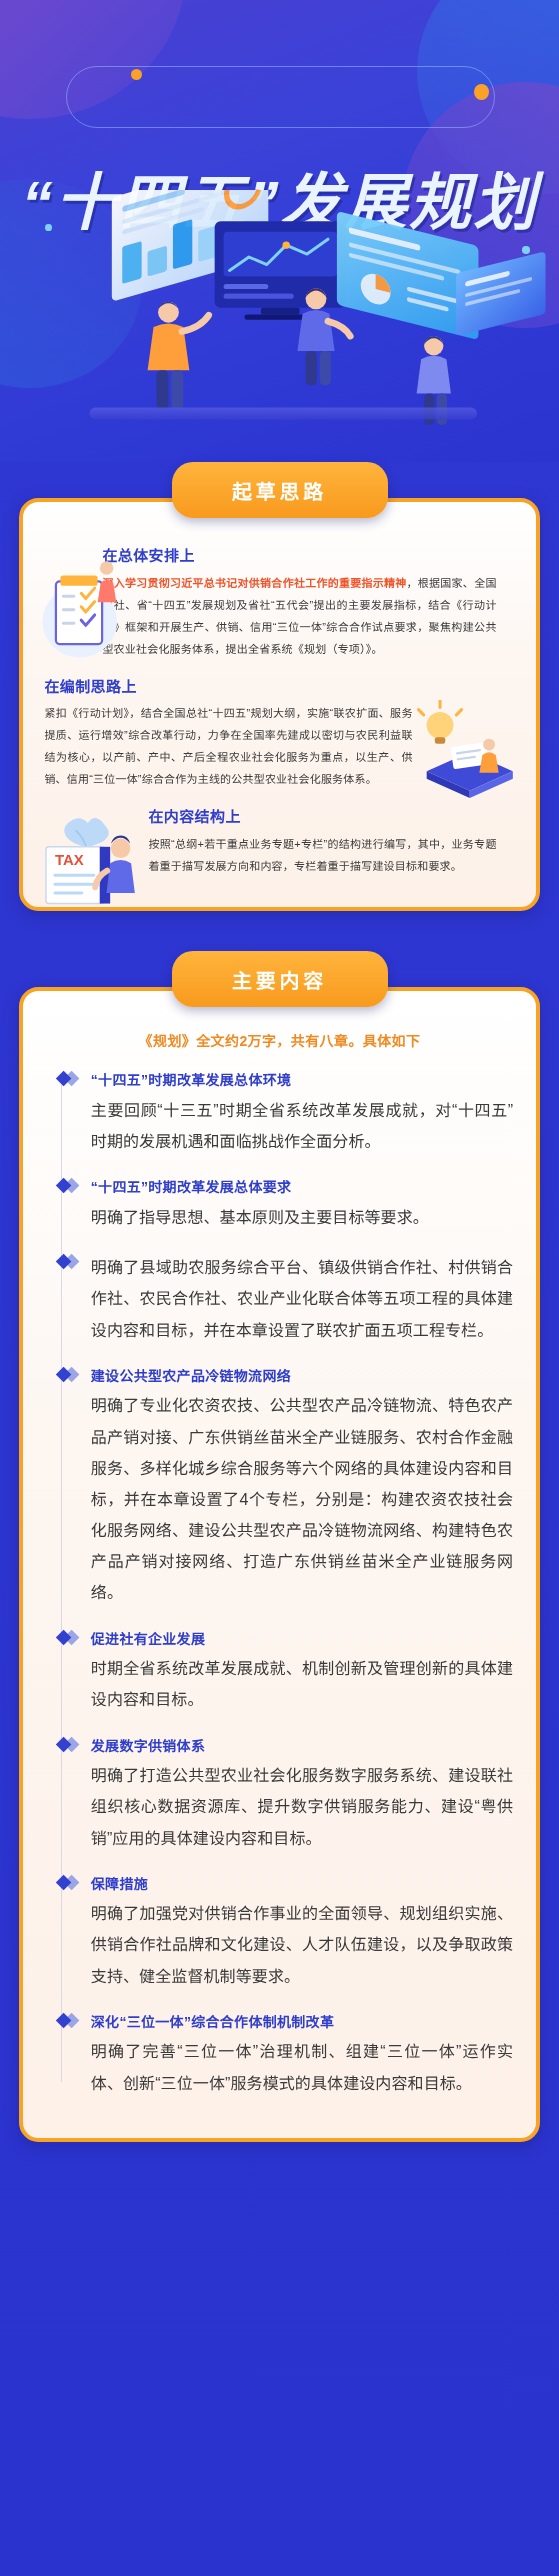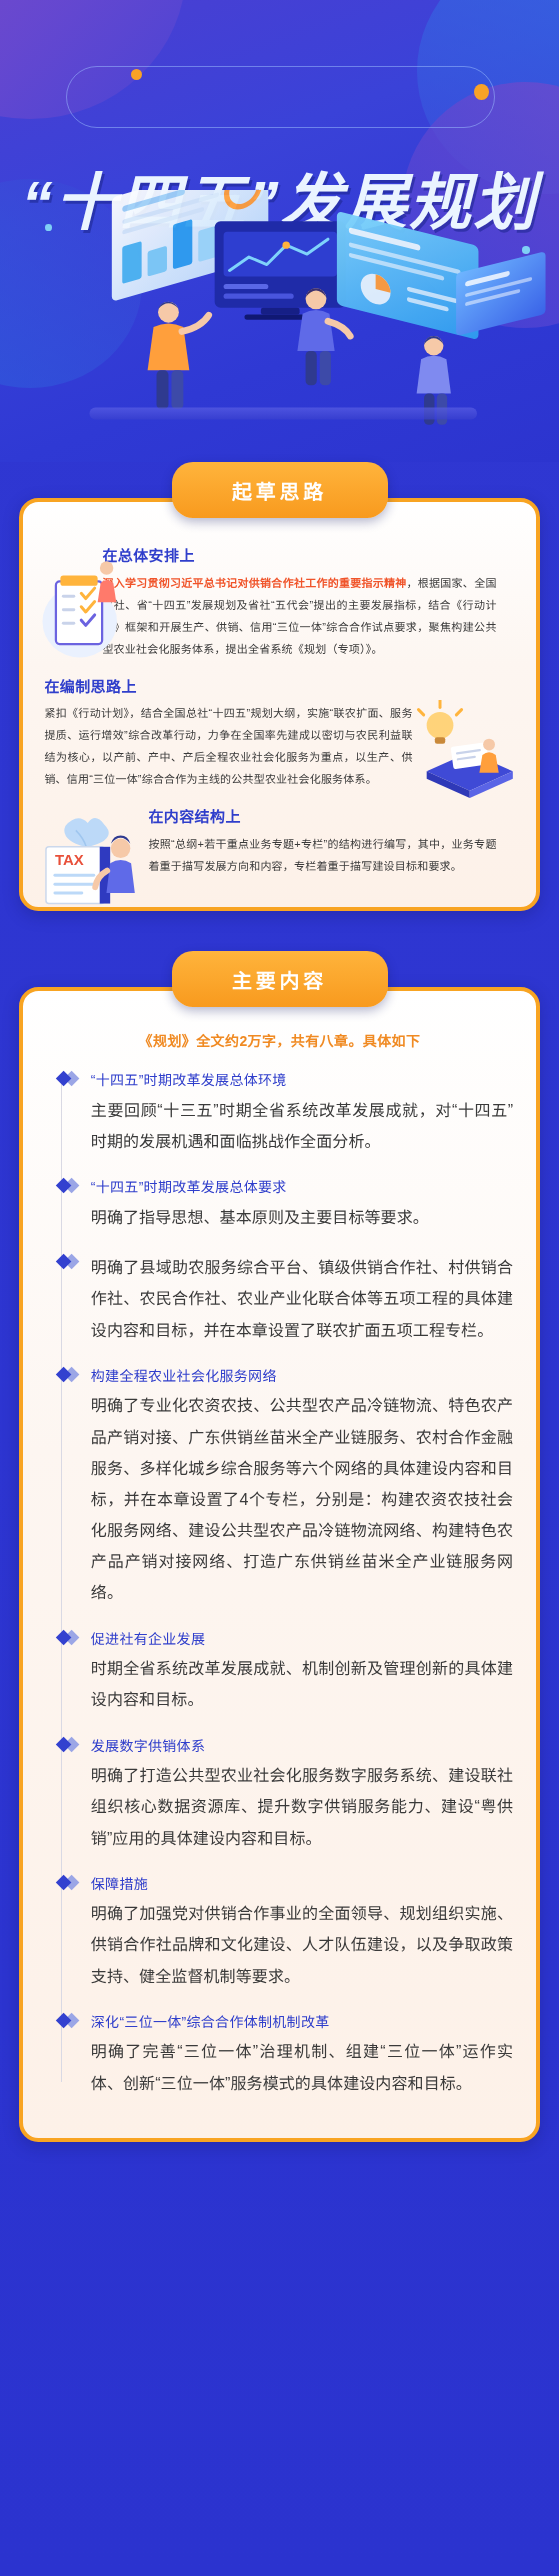--- a/index.html
+++ b/index.html
@@ -191,21 +191,21 @@
     position: absolute;
     left: 6px; top: 3.7px;
     width: 22.4px; height: 11.2px;
   }
   .dia { position: absolute; width: 11.2px; height: 11.2px; transform: rotate(45deg); }
   .dia-front { left: 0;  background: #3341cf; }
   .dia-back  { left: 8.2px; background: #9ba6e6; }
 
   .item-title {
     font-size: 14px;
-    font-weight: 400;
+    font-weight: 700;
     color: #2f3ecb;
     letter-spacing: 0.3px;
     margin-bottom: 5.2px;
   }
   .item-desc {
     font-size: 16px;
     line-height: 1.95;
     color: #3a3a3a;
     letter-spacing: 0.1px;
     text-align: justify;
@@ -446,21 +446,21 @@
                 <i class="dia dia-front"></i>
             </span>
             <div class="item-desc">明确了县域助农服务综合平台、镇级供销合作社、村供销合作社、农民合作社、农业产业化联合体等五项工程的具体建设内容和目标，并在本章设置了联农扩面五项工程专栏。</div>
           </div>
 
           <div class="item">
             <span class="item-marker">
               <i class="dia dia-back"></i>
                 <i class="dia dia-front"></i>
             </span>
-            <div class="item-title">构建全程农业社会化服务网络</div>
+            <div class="item-title">建设公共型农产品冷链物流网络</div>
             <div class="item-desc">明确了专业化农资农技、公共型农产品冷链物流、特色农产品产销对接、广东供销丝苗米全产业链服务、农村合作金融服务、多样化城乡综合服务等六个网络的具体建设内容和目标，并在本章设置了4个专栏，分别是：构建农资农技社会化服务网络、建设公共型农产品冷链物流网络、构建特色农产品产销对接网络、打造广东供销丝苗米全产业链服务网络。</div>
           </div>
 
           <div class="item">
             <span class="item-marker">
               <i class="dia dia-back"></i>
                 <i class="dia dia-front"></i>
             </span>
             <div class="item-title">促进社有企业发展</div>
             <div class="item-desc">时期全省系统改革发展成就、机制创新及管理创新的具体建设内容和目标。</div>

